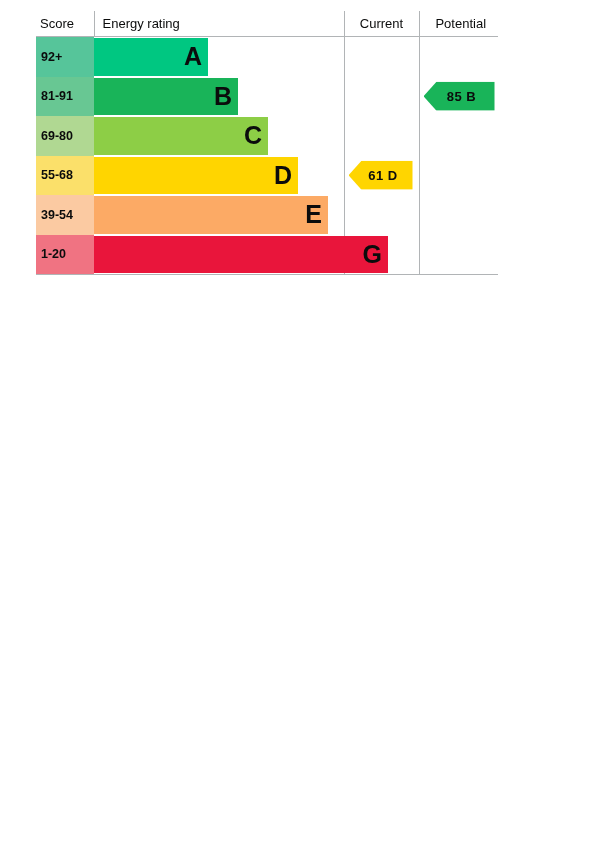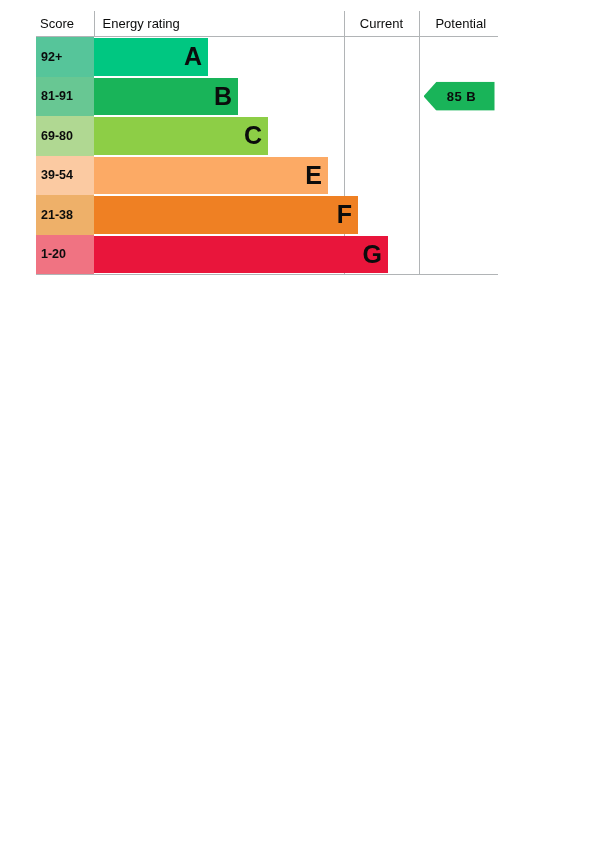--- a/index.html
+++ b/index.html
@@ -175,34 +175,38 @@
           <td class="score-cell" style="background: rgb(176, 216, 146);">69-80</td>
           <td class="bar-cell">
             <div class="band" style="background: rgb(141, 206, 70); width: 174px;">
               <span class="band-letter">C</span>
             </div>
           </td>
           <td class="meter-cell"></td>
           <td class="meter-cell last"></td>
         </tr>
         <tr>
+          <td class="score-cell" style="background: rgb(251, 224, 106);">55-68</td>
+          <td class="bar-cell">
+            <div class="band" style="background: rgb(255, 213, 0); width: 204px;">
+              <span class="band-letter">D</span>
+            </div>
+          </td>
+          <td class="meter-cell">
+            <div class="badge badge-current" style="background: rgb(255, 213, 0);">
+              <span class="badge-text">61  D</span>
+            </div>
+          </td>
+          <td class="meter-cell last"></td>
+        </tr>
+        <tr>
           <td class="score-cell" style="background: rgb(251, 202, 162);">39-54</td>
           <td class="bar-cell">
             <div class="band" style="background: rgb(252, 170, 101); width: 234px;">
               <span class="band-letter">E</span>
-            </div>
-          </td>
-          <td class="meter-cell"></td>
-          <td class="meter-cell last"></td>
-        </tr>
-        <tr>
-          <td class="score-cell" style="background: rgb(238, 176, 105);">21-38</td>
-          <td class="bar-cell">
-            <div class="band" style="background: rgb(239, 128, 35); width: 264px;">
-              <span class="band-letter">F</span>
             </div>
           </td>
           <td class="meter-cell"></td>
           <td class="meter-cell last"></td>
         </tr>
         <tr>
           <td class="score-cell" style="background: rgb(240, 115, 130);">1-20</td>
           <td class="bar-cell">
             <div class="band" style="background: rgb(233, 21, 59); width: 294px;">
               <span class="band-letter">G</span>

